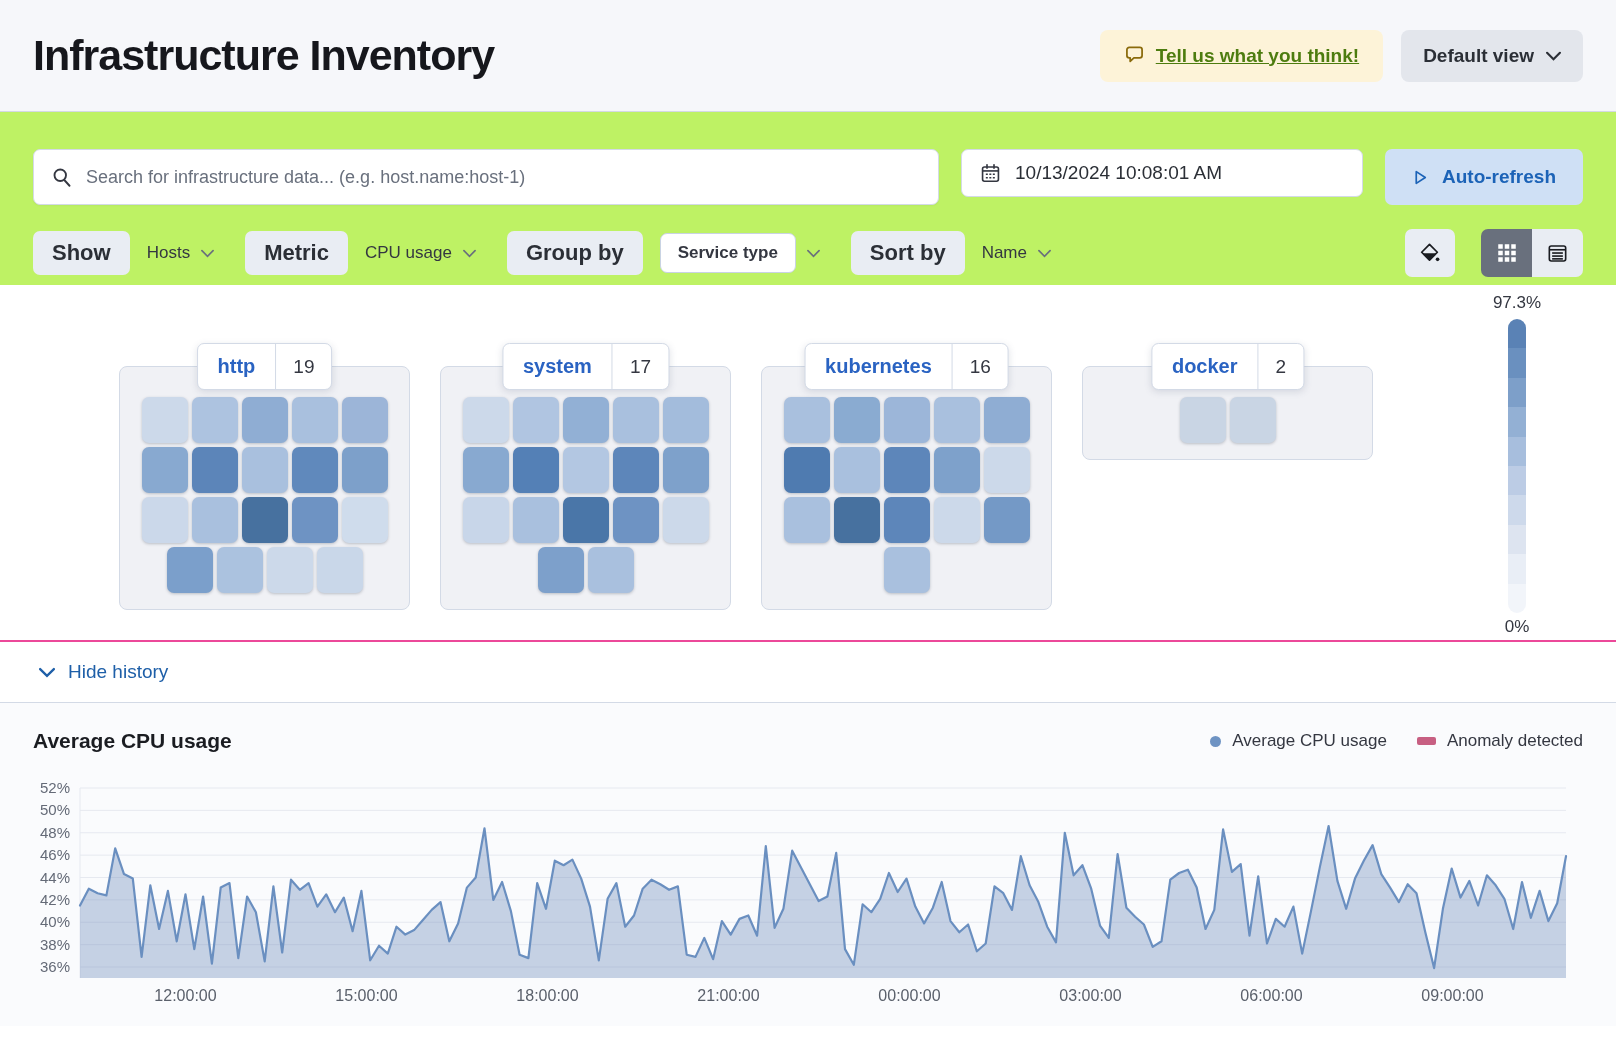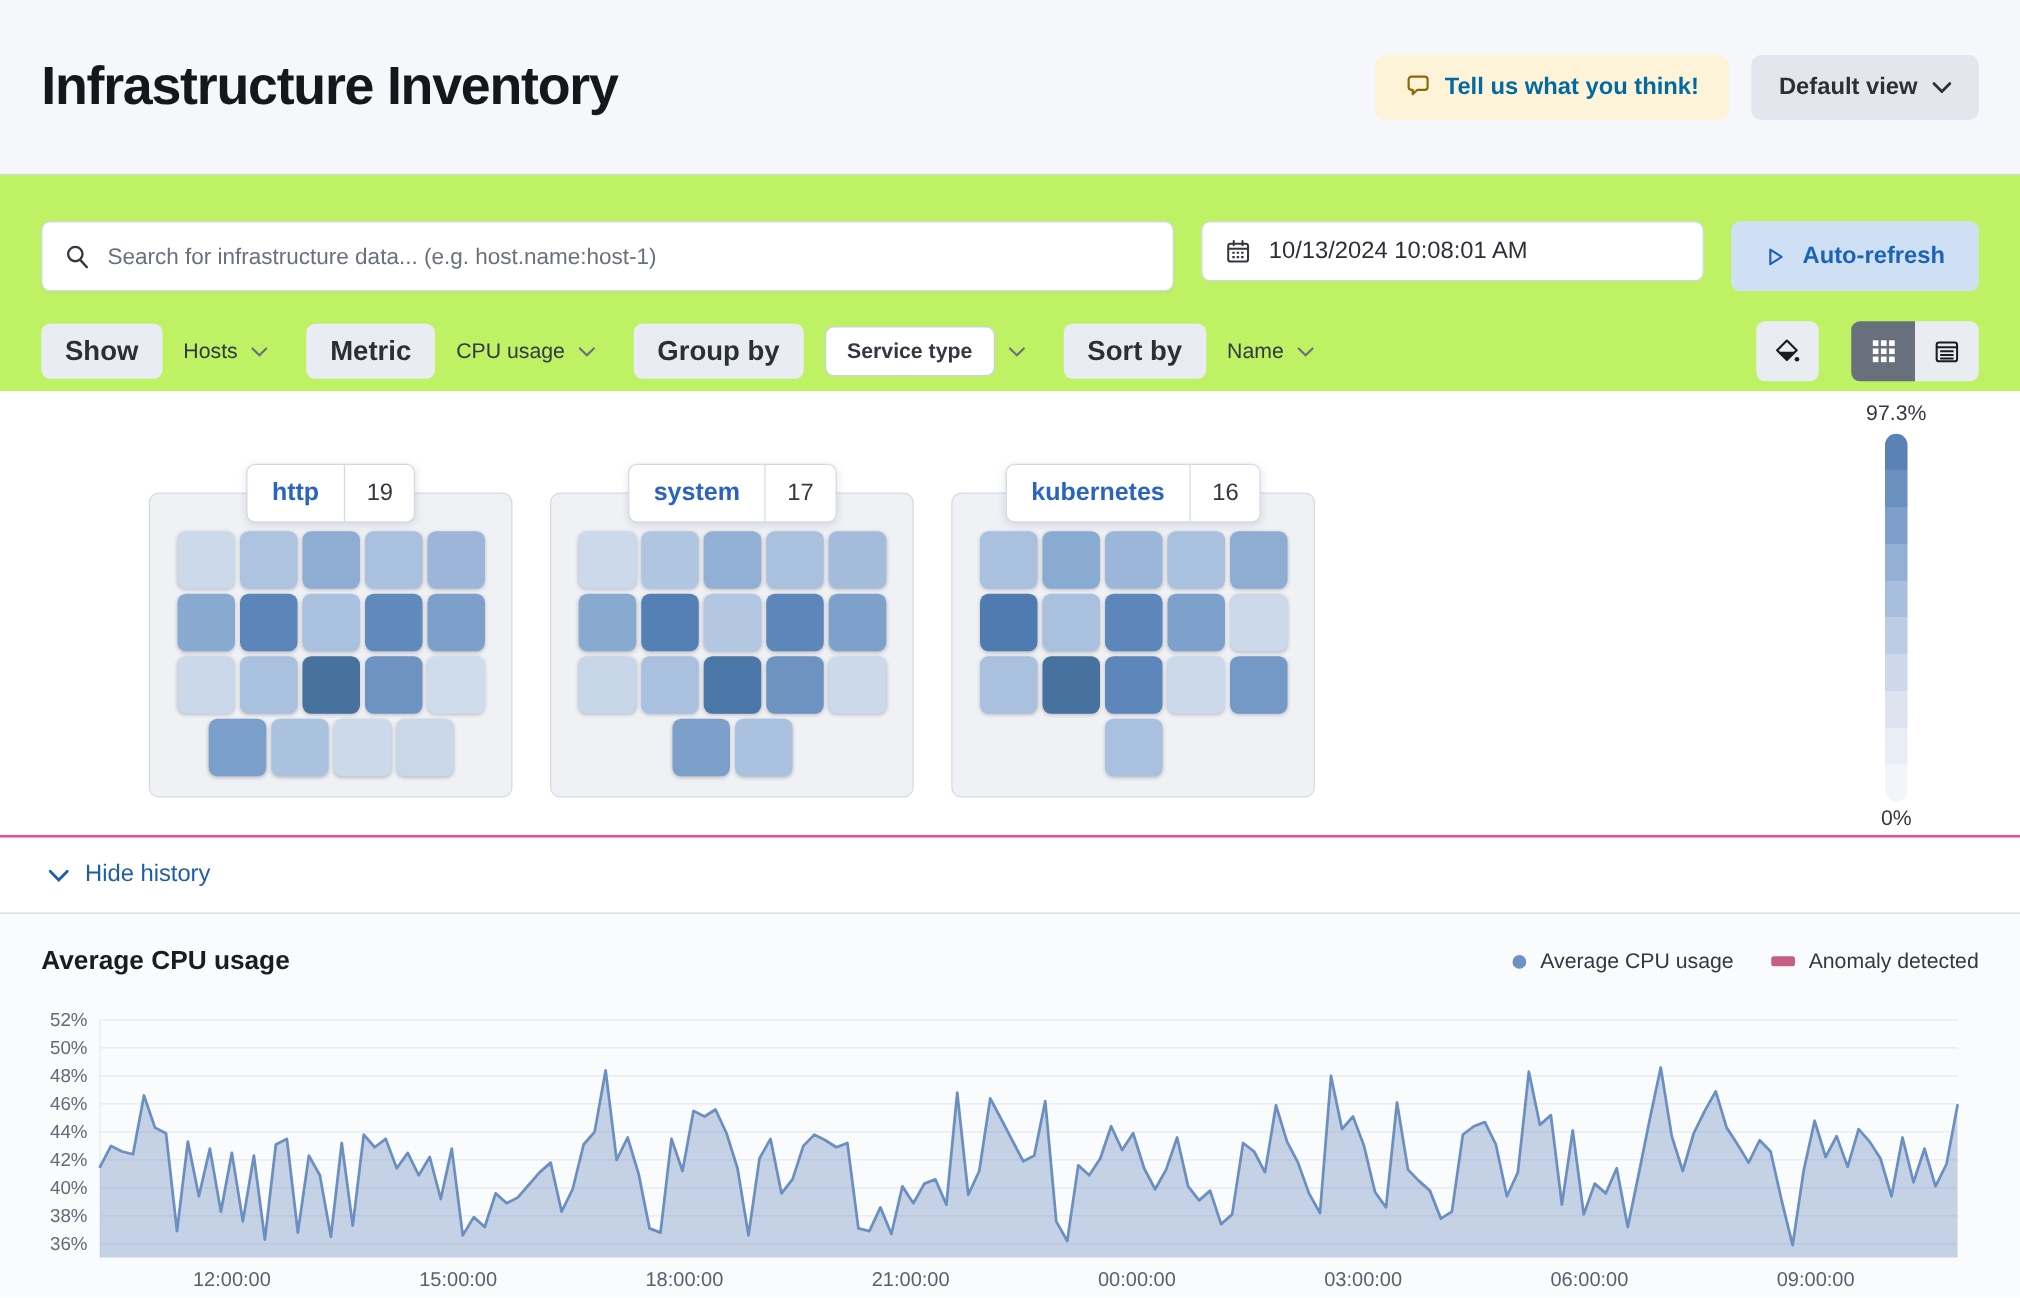--- a/index.html
+++ b/index.html
@@ -6,32 +6,32 @@
   html,body { margin:0; padding:0; }
   body {
     width:1616px; height:1038px; overflow:hidden;
     font-family:"Liberation Sans", sans-serif;
     background:#ffffff; color:#343741;
   }
   svg { display:block; }
 
   
   .page-header {
-    height:140px; background:#f6f7fa; border-bottom:1px solid #d3d9e4;
+    height:112px; background:#f6f7fa; border-bottom:1px solid #d3d9e4;
     display:flex; align-items:center; justify-content:space-between;
     padding:0 33px;
   }
   .page-header h1 {
     margin:0; font-size:43px; font-weight:800; letter-spacing:-1px; color:#16171c;
   }
   .header-actions { display:flex; gap:18px; align-items:center; }
   .btn { border:none; cursor:pointer; font-family:inherit; display:flex; align-items:center; }
   .feedback-btn {
     height:52px; padding:0 24px; gap:11px; border-radius:8px;
-    background:#fdf3d8; color:#0369a1; font-size:19px; font-weight:700;
+    background:#fdf3d8; color:#4d7c0f; font-size:19px; font-weight:700;text-decoration:underline;
   }
   .view-btn {
     height:52px; padding:0 22px; gap:12px; border-radius:8px;
     background:#e3e6ec; color:#2b2f36; font-size:19px; font-weight:600;
   }
 
   
   .toolbar { padding:37px 33px 8px; background:#bef264; }
   .search-row { display:flex; gap:22px; }
   .search-box {
@@ -352,20 +352,31 @@
         </div>
         <div class="tile-row">
           <div class="tile" style="background: rgb(169, 192, 222);"></div>
           <div class="tile" style="background: rgb(71, 113, 159);"></div>
           <div class="tile" style="background: rgb(93, 134, 186);"></div>
           <div class="tile" style="background: rgb(204, 217, 234);"></div>
           <div class="tile" style="background: rgb(116, 153, 198);"></div>
         </div>
         <div class="tile-row">
           <div class="tile" style="background: rgb(169, 192, 222);"></div>
+        </div>
+      </div>
+      <div class="group-card">
+        <div class="group-badge">
+          <span class="g-name">docker</span>
+          <span class="g-div"></span>
+          <span class="g-count">2</span>
+        </div>
+        <div class="tile-row">
+          <div class="tile" style="background: rgb(201, 213, 228);"></div>
+          <div class="tile" style="background: rgb(201, 213, 228);"></div>
         </div>
       </div>
     </div>
   <div class="legend-col">
     <span class="lg-label">97.3%</span>
     <div id="legend-bar" style="background: linear-gradient(rgb(90, 130, 181) 0%, rgb(90, 130, 181) 10%, rgb(106, 144, 191) 10%, rgb(106, 144, 191) 20%, rgb(125, 159, 201) 20%, rgb(125, 159, 201) 30%, rgb(147, 176, 212) 30%, rgb(147, 176, 212) 40%, rgb(167, 190, 221) 40%, rgb(167, 190, 221) 50%, rgb(188, 204, 229) 50%, rgb(188, 204, 229) 60%, rgb(205, 217, 235) 60%, rgb(205, 217, 235) 70%, rgb(221, 228, 240) 70%, rgb(221, 228, 240) 80%, rgb(233, 238, 246) 80%, rgb(233, 238, 246) 90%, rgb(242, 245, 250) 90%, rgb(242, 245, 250) 100%);"></div>
     <span class="lg-label">0%</span>
   </div>
 </section>
 

